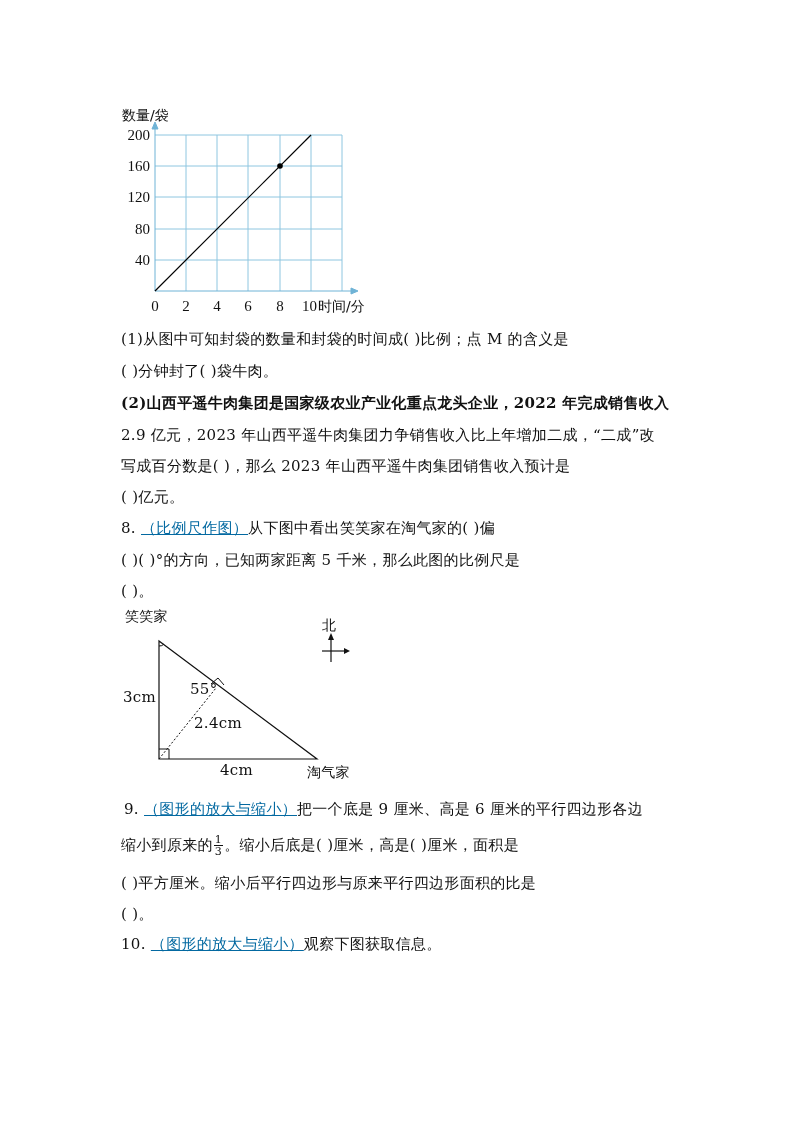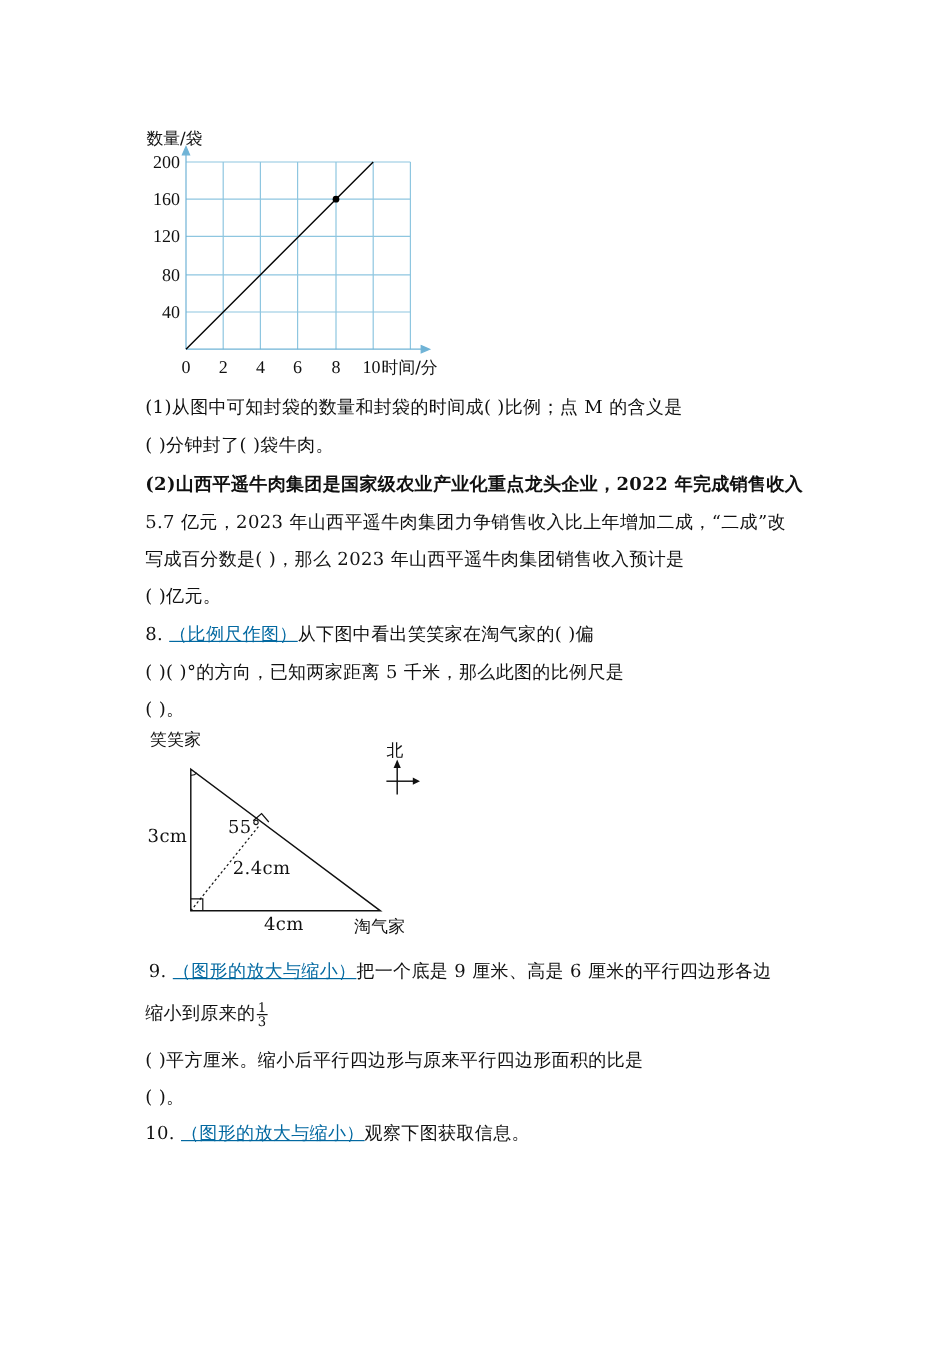--- a/index.html
+++ b/index.html
@@ -51,21 +51,21 @@
     <text x="248" y="311" text-anchor="middle">6</text>
     <text x="280" y="311" text-anchor="middle">8</text>
     <text x="302" y="311">10</text>
     <text x="318" y="311" font-family="DejaVu Sans, sans-serif" font-size="14">时间/分</text>
   </g>
 </svg>
 
 <div class="line" style="top:330px;">(1)从图中可知封袋的数量和封袋的时间成(              )比例；点 M 的含义是</div>
 <div class="line" style="top:362px;text-align:right;">(              )分钟封了(              )袋牛肉。</div>
 <div class="line" style="top:394px;font-weight:bold;">(2)山西平遥牛肉集团是国家级农业产业化重点龙头企业，2022 年完成销售收入</div>
-<div class="line" style="top:426px;">5.7 亿元，2023 年山西平遥牛肉集团力争销售收入比上年增加二成，“二成”改</div>
+<div class="line" style="top:426px;">2.9 亿元，2023 年山西平遥牛肉集团力争销售收入比上年增加二成，“二成”改</div>
 <div class="line" style="top:457px;">写成百分数是(              )，那么 2023 年山西平遥牛肉集团销售收入预计是</div>
 <div class="line" style="top:488px;">(              )亿元。</div>
 
 <div class="line" style="top:519px;">
   <span>8.</span>
   <span class="accent">（比例尺作图）</span><span>从下图中看出笑笑家在淘气家的(              )偏</span>
 </div>
 <div class="line" style="top:551px;">(              )(              )°的方向，已知两家距离 5 千米，那么此图的比例尺是</div>
 <div class="line" style="top:582px;">(              )。</div>
 
@@ -80,29 +80,29 @@
     <polygon points="328,640 331,633 334,640" fill="#111"></polygon>
     <line x1="322" y1="651" x2="347" y2="651" stroke="#111" stroke-width="1.2"></line>
     <polygon points="344,648 350,651 344,654" fill="#111"></polygon>
   </g>
 </svg>
 <div class="line" style="top:608px; left:125px; font-family:'DejaVu Sans',sans-serif; font-size:14px;">笑笑家</div>
 <div class="line" style="top:680px; left:161px;padding-left:29px;">55°</div>
 <div class="line" style="top:688px; left:123px;">3cm</div>
 <div class="line" style="top:714px; left:194px;">2.4cm</div>
 <div class="line" style="top:761px; left:220px;">4cm</div>
-<div class="line" style="top:764px; left:295px; font-family:'DejaVu Sans',sans-serif; font-size:14px;">淘气家</div>
+<div class="line" style="top:764px; left:307px; font-family:'DejaVu Sans',sans-serif; font-size:14px;">淘气家</div>
 <div class="line" style="top:617px; left:322px; font-family:'DejaVu Sans',sans-serif; font-size:14px;">北</div>
 
 <div class="line" style="top:800px; left:124px;">
   <span>9.</span>
   <span class="accent">（图形的放大与缩小）</span><span>把一个底是 9 厘米、高是 6 厘米的平行四边形各边</span>
 </div>
 <div class="line" style="top:834px;">
-  <span>缩小到原来的</span><span class="frac"><span class="num">1</span><span>3</span></span>
+  <span>缩小到原来的</span><span class="frac"><span class="num">1</span><span>3</span></span><span>。缩小后底是(              )厘米，高是(              )厘米，面积是</span>
 </div>
 <div class="line" style="top:874px;">(              )平方厘米。缩小后平行四边形与原来平行四边形面积的比是</div>
 <div class="line" style="top:905px;">(              )。</div>
 
 <div class="line" style="top:935px;">
   <span>10.</span>
   <span class="accent">（图形的放大与缩小）</span><span>观察下图获取信息。</span>
 </div>
 
 </body></html>

